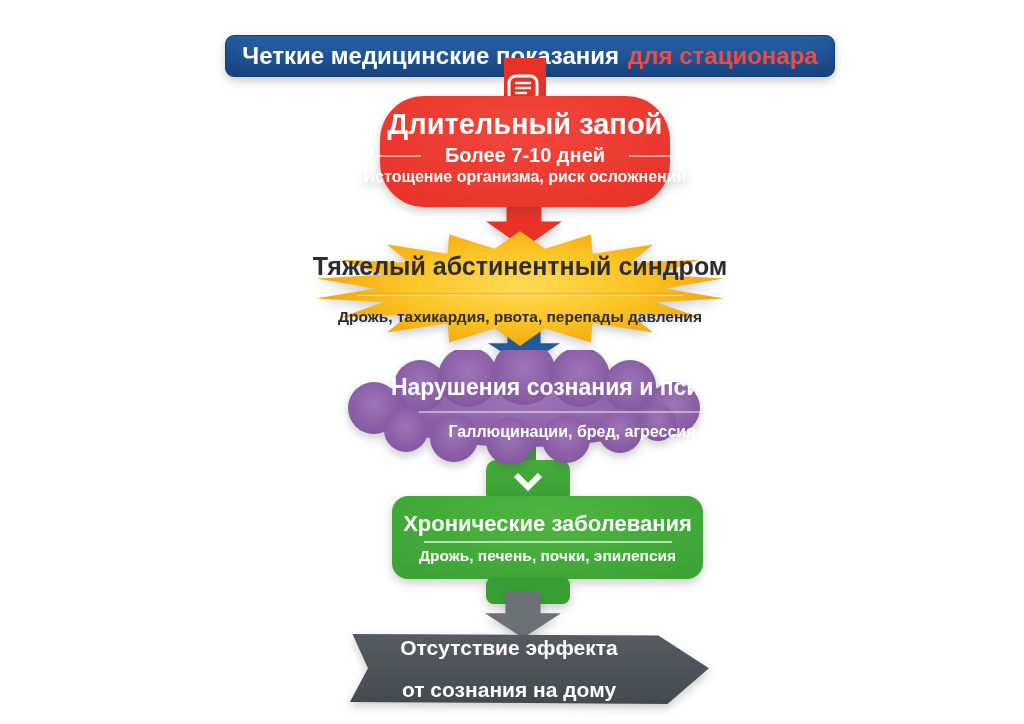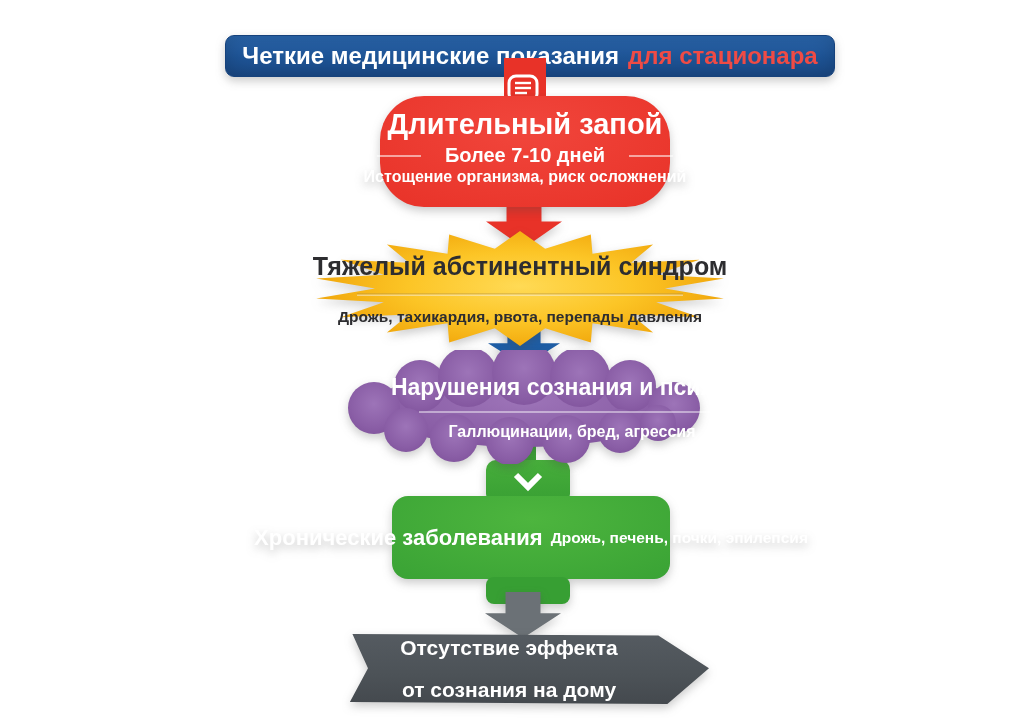--- a/index.html
+++ b/index.html
@@ -75,23 +75,23 @@
 
   
   .green-stem { position:absolute; left:514px; top:446px; width:22px; height:22px; background:#3aa335; }
   .green-sh { left:0; top:0; }
   .g-top {
     position:absolute; left:486px; top:460px; width:84px; height:44px; border-radius:10px;
     background:linear-gradient(180deg,#47ae3b,#389f33);
   }
   .g-chevron { position:absolute; left:513px; top:472px; }
   .g-bar {
-    position:absolute; left:392px; top:496px; width:278px; height:83px; border-radius:16px;
+    position:absolute; left:392px; top:496px; width:311px; height:83px; border-radius:16px;
     background: radial-gradient(120% 160% at 50% 28%, #4db53e 0%, #3aa335 60%, #2f9630 100%);
-    display:flex; align-items:center; justify-content:center; gap:4px;
+    display:flex; flex-direction:column; align-items:center; justify-content:center; gap:4px;
     color:#fff; text-align:center;
   }
   .g-bottom { position:absolute; left:486px; top:577px; width:84px; height:27px; border-radius:8px; background:#379f33; }
   .g-title { font-size:22px; white-space:nowrap; }
   .g-div { width:248px; height:2px; background:rgba(255,255,255,.6); }
   .g-detail { font-size:15.5px; white-space:nowrap; }
 
   
   .ban-sh { left:347px; top:634px; }
   .banner {

